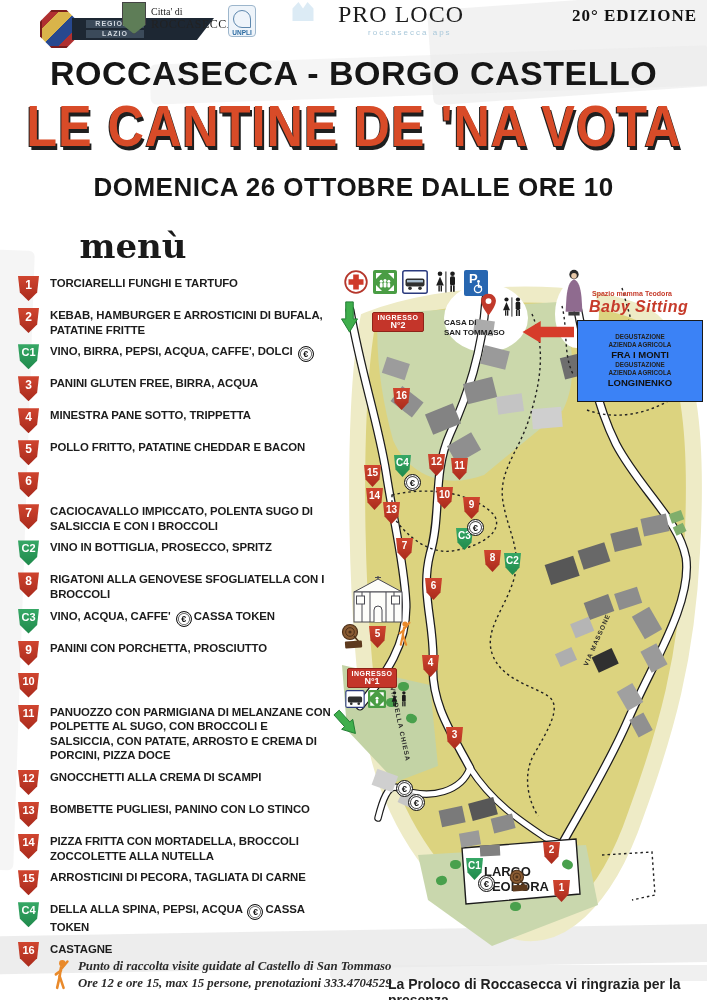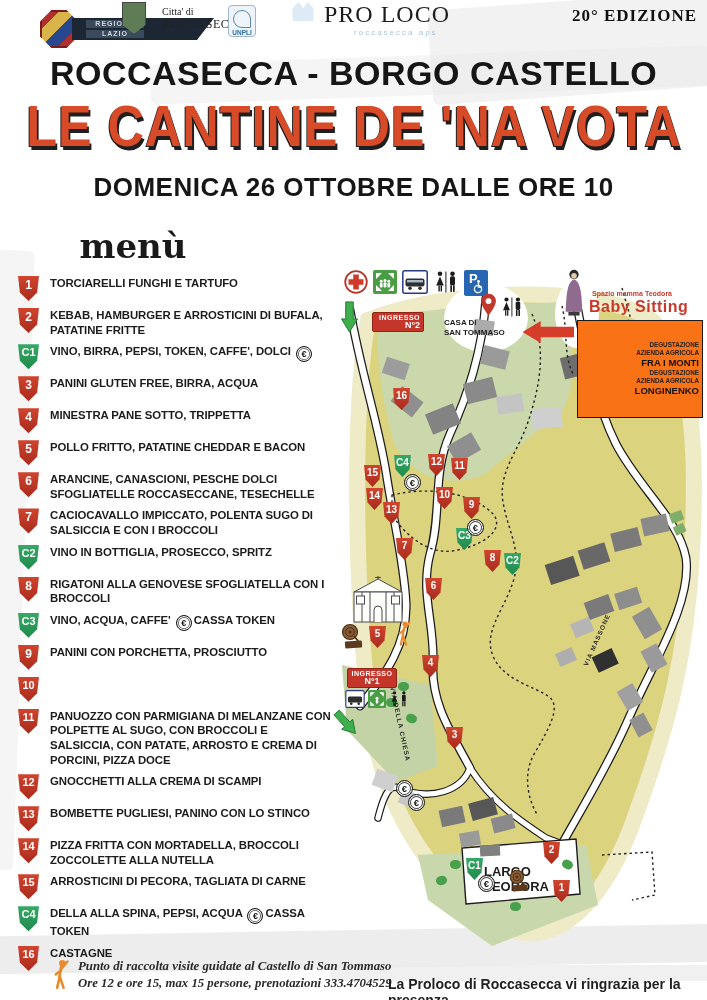--- a/index.html
+++ b/index.html
@@ -25,31 +25,31 @@
   .regione .crest{width:34px;height:34px;background:#c8a13a;border:2px solid #7a1d1d;border-radius:6px;
      clip-path:polygon(30% 0,70% 0,100% 30%,100% 70%,70% 100%,30% 100%,0 70%,0 30%);
      background:linear-gradient(135deg,#b03030 25%,#d9b44a 25%,#d9b44a 50%,#27488f 50%,#27488f 75%,#b03030 75%);}
   .regione .bar{margin-left:-6px;background:#1d2733;color:#cfd6de;height:22px;width:128px;
      display:flex;flex-direction:column;justify-content:center;padding-left:14px;
      clip-path:polygon(0 0,100% 0,88% 100%,0 100%);}
   .regione .bar span{font-size:7px;font-weight:bold;letter-spacing:1px;line-height:1.15;background:#3b4a5a;width:58px;text-align:center;margin:1px 0;}
   .comune{position:absolute;left:122px;top:0;display:flex;align-items:flex-start;}
   .comune .crest{width:22px;height:30px;margin-top:2px;background:#5e7d57;border:1px solid #444;
      clip-path:polygon(0 0,100% 0,100% 70%,50% 100%,0 70%);}
-  .comune .txt{margin-left:16px;margin-top:6px;font-family:"Liberation Serif",serif;color:#222;}
+  .comune .txt{margin-left:5px;margin-top:6px;font-family:"Liberation Serif",serif;color:#222;}
   .comune .txt .l1{font-size:10px;}
   .comune .txt .l2{font-size:12px;letter-spacing:.5px;}
   .unpli{position:absolute;left:228px;top:5px;width:26px;height:30px;border:1px solid #9db6cc;border-radius:4px;
      background:#eef4fa;display:flex;flex-direction:column;align-items:center;justify-content:flex-end;}
   .unpli .bird{width:16px;height:16px;border:1.5px solid #5d87ad;border-radius:50% 50% 0 50%;margin-bottom:1px;}
   .unpli .t{font-size:6.5px;font-weight:bold;color:#2e6da3;}
   .proloco{position:absolute;left:288px;top:2px;display:flex;align-items:flex-start;}
   .proloco .emblem{width:26px;height:32px;border-left:2px solid #bcd6e8;border-right:2px solid #bcd6e8;
      background:linear-gradient(#dcebf5 60%,#fff 60%);clip-path:polygon(15% 100%,15% 20%,35% 0,50% 20%,65% 0,85% 20%,85% 100%);}
-  .proloco .t1{font-family:"Liberation Serif",serif;font-size:24px;letter-spacing:1px;color:#1c1c1c;margin-left:6px;line-height:1;}
+  .proloco .t1{font-family:"Liberation Serif",serif;font-size:24px;letter-spacing:1px;color:#1c1c1c;margin-left:20px;line-height:1;}
   .proloco .t2{font-size:8px;color:#a9c8da;letter-spacing:2px;margin-left:-96px;margin-top:26px;}
   .edition{position:absolute;right:10px;top:6px;font-family:"Liberation Serif",serif;font-weight:bold;font-size:17px;color:#111;letter-spacing:1px;}
 
   
   .loc-title{position:absolute;left:0;top:54px;width:707px;text-align:center;
      font-size:34px;font-weight:900;color:#161616;letter-spacing:.5px;}
   .event-title{position:absolute;left:0;top:96px;width:707px;text-align:center;color:#d84b28;
      font-size:52px;font-weight:900;letter-spacing:1px;}
   .event-title span{display:inline-block;transform:scaleX(.97) scaleY(1.12);
      text-shadow:2px 3px 0 #1f1f1f,-1px 1px 0 #1f1f1f;}
@@ -89,23 +89,23 @@
   .badge{position:absolute;background:#c4352a;border:1.5px solid #8e2318;color:#fff;
      font-weight:900;text-align:center;z-index:25;border-radius:2px;padding:1px 3px;}
   .badge .l1{font-size:7px;letter-spacing:.5px;}
   .badge .l2{font-size:9px;line-height:1;}
   .map-label{position:absolute;color:#1c1c1c;font-weight:900;text-align:left;z-index:24;}
   .street{position:absolute;color:#2a2a2a;font-weight:bold;font-size:6.5px;letter-spacing:1px;z-index:24;white-space:nowrap;}
   .icons-row{position:absolute;display:flex;gap:5px;z-index:26;}
   .icons-row svg{display:block;}
   .tree{position:absolute;width:11px;height:9px;background:#49a04c;border-radius:45%;z-index:22;}
   .babysit-small{position:absolute;color:#c63a2a;font-size:7px;font-weight:bold;z-index:26;}
-  .babysit-big{position:absolute;color:#c63a2a;font-size:16px;font-weight:900;z-index:26;letter-spacing:.5px;}
-  .degust{position:absolute;background:#f97316;border:1.5px solid #1a1a1a;z-index:26;
-     text-align:right;padding:20px 3px;box-sizing:border-box;}
+  .babysit-big{position:absolute;color:#c63a2a;font-size:16px;font-weight:900;z-index:26;letter-spacing:.5px;font-style:italic;}
+  .degust{position:absolute;background:#3b82f6;border:1.5px solid #1a1a1a;z-index:26;
+     text-align:center;padding:12px 3px;box-sizing:border-box;}
   .degust .s{font-size:6.3px;font-weight:bold;color:#222;line-height:1.25;}
   .degust .b{font-size:9.5px;font-weight:900;color:#111;line-height:1.3;}
 
   
   .foot-left{position:absolute;left:52px;top:958px;display:flex;gap:8px;align-items:flex-start;z-index:5;}
   .foot-left .txt{font-family:"Liberation Serif",serif;font-style:italic;font-weight:bold;
      font-size:12.8px;color:#2b2b2b;line-height:1.35;}
   .foot-right{position:absolute;left:388px;top:976px;font-size:14px;font-weight:bold;color:#222;z-index:5;}
 </style>
 </head>
@@ -154,37 +154,36 @@
       <div class="mrow">
         <div class="shield red">1</div>
         <div class="mtext"><span>TORCIARELLI FUNGHI E TARTUFO</span></div>
       </div>
       <div class="mrow">
         <div class="shield red">2</div>
         <div class="mtext"><span>KEBAB, HAMBURGER E ARROSTICINI DI BUFALA, PATATINE FRITTE</span></div>
       </div>
       <div class="mrow">
         <div class="shield green small-font">C1</div>
-        <div class="mtext"><span>VINO, BIRRA, PEPSI, TOKEN, CAFFE', DOLCI</span> <span class="euro-coin">€</span></div>
+        <div class="mtext"><span>VINO, BIRRA, PEPSI, ACQUA, CAFFE', DOLCI</span> <span class="euro-coin">€</span></div>
       </div>
       <div class="mrow">
         <div class="shield red">3</div>
         <div class="mtext"><span>PANINI GLUTEN FREE, BIRRA, ACQUA</span></div>
       </div>
       <div class="mrow">
         <div class="shield red">4</div>
         <div class="mtext"><span>MINESTRA PANE SOTTO, TRIPPETTA</span></div>
       </div>
       <div class="mrow">
         <div class="shield red">5</div>
         <div class="mtext"><span>POLLO FRITTO, PATATINE CHEDDAR E BACON</span></div>
       </div>
       <div class="mrow">
         <div class="shield red">6</div>
-        <div class="mtext"><span>ARANCINE, CANASCIONI, PESCHE DOLCI SFOGLIATELLE ROCCASECCANE, TESECHELLE</span></div>
       </div>
       <div class="mrow">
         <div class="shield red">7</div>
         <div class="mtext"><span>CACIOCAVALLO IMPICCATO, POLENTA SUGO DI SALSICCIA E CON I BROCCOLI</span></div>
       </div>
       <div class="mrow">
         <div class="shield green small-font">C2</div>
         <div class="mtext"><span>VINO IN BOTTIGLIA, PROSECCO, SPRITZ</span></div>
       </div>
       <div class="mrow">
@@ -380,21 +379,21 @@
     </g>
   </svg>
   <div class="map-label" style="left:110px;top:56px;width:84px;font-size:8px;line-height:1.3;">
     <div>CASA DI</div>
       <div>SAN TOMMASO</div>
   </div>
 
   <svg class="abs" style="left:7px;top:38px;z-index:26;" width="17" height="34" viewBox="0 0 18 34">
     <path d="M5 1 h8 v18 h4.5 L9 33 L0.5 19 H5 Z" fill="#3fae4c" stroke="#1e7a30" stroke-width="1"></path>
   </svg>
-  <div class="badge" style="left:38px;top:50px;width:44px;text-align:right;">
+  <div class="badge" style="left:38px;top:50px;width:44px;">
     <div class="l1">INGRESSO</div>
     <div class="l2">N°2</div>
   </div>
 
   <svg class="abs" style="left:188px;top:58px;z-index:27;" width="52" height="24" viewBox="0 0 50 22">
     <path d="M50 6 H18 V0.5 L0.5 11 L18 21.5 V16 H50 Z" fill="#d63c2a"></path>
   </svg>
 
   <svg class="abs" style="left:226px;top:6px;z-index:26;" width="28" height="54" viewBox="0 0 30 56">
     <circle cx="15" cy="6" r="5" fill="#2b2b2b"></circle>

